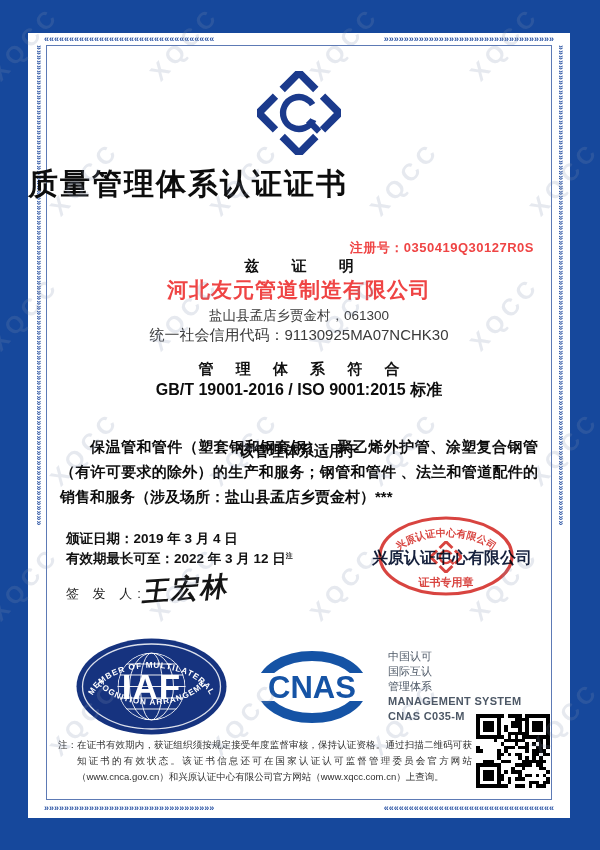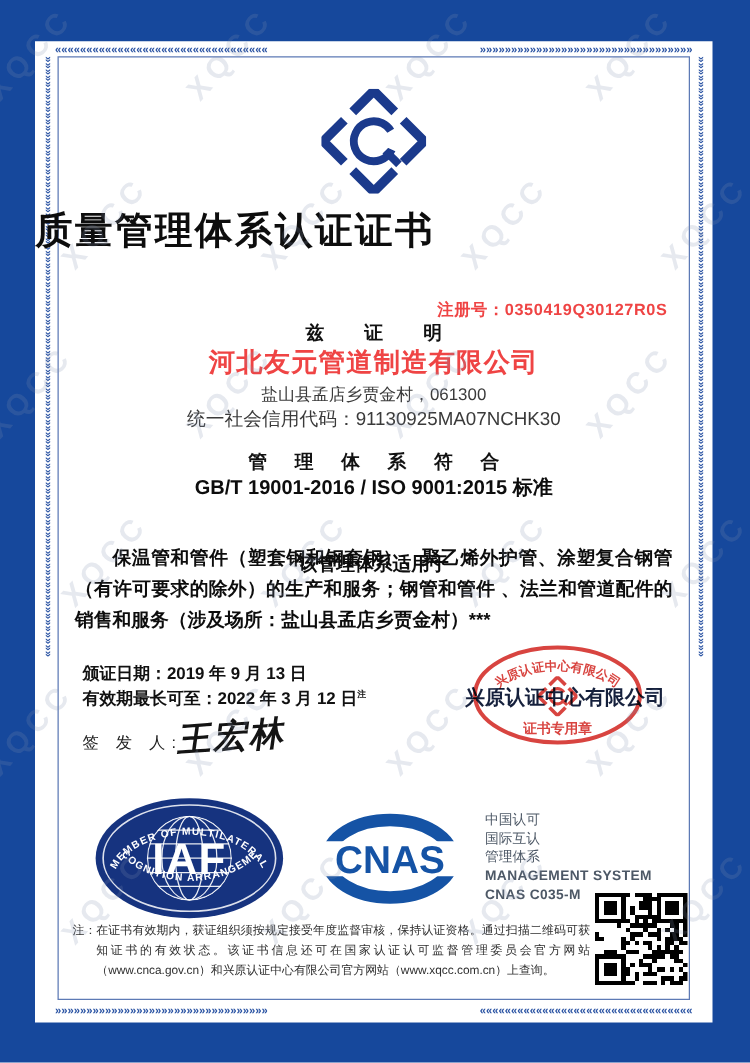--- a/index.html
+++ b/index.html
@@ -160,21 +160,21 @@
     <div class="company">河北友元管道制造有限公司</div>
     <div class="addr">盐山县孟店乡贾金村，061300</div>
     <div class="credit"><span>统一社会信用代码：</span><span>91130925MA07NCHK30</span></div>
 
     <div class="std-heading">管 理 体 系 符 合</div>
     <div class="std-line">GB/T 19001-2016 / ISO 9001:2015 标准</div>
 
     <div class="scope-heading">该管理体系适用于</div>
     <div class="scope-text">保温管和管件（塑套钢和钢套钢）、聚乙烯外护管、涂塑复合钢管（有许可要求的除外）的生产和服务；钢管和管件 、法兰和管道配件的销售和服务（涉及场所：盐山县孟店乡贾金村）***</div>
 
-    <div class="date-line1"><span>颁证日期：</span><span>2019 年 9 月 13 日</span></div>
+    <div class="date-line1"><span>颁证日期：</span><span>2019 年 3 月 4 日</span></div>
     <div class="date-line2"><span>有效期最长可至：</span><span>2022 年 3 月 12 日</span><sup>注</sup></div>
 
     <div class="signer">签 发 人:</div>
     <div class="signature">王宏林</div>
 
     <div class="issuer-name">兴原认证中心有限公司</div>
     <svg class="seal-svg" viewBox="0 0 140 82">
       <ellipse cx="70" cy="41" rx="66" ry="38" fill="none" stroke="#d5342f" stroke-width="3.2"></ellipse>
       <path id="sealArc" d="M 16,44 A 56,31 0 0 1 124,44" fill="none"></path>
       <text font-size="10" font-weight="bold" fill="#d5342f">

